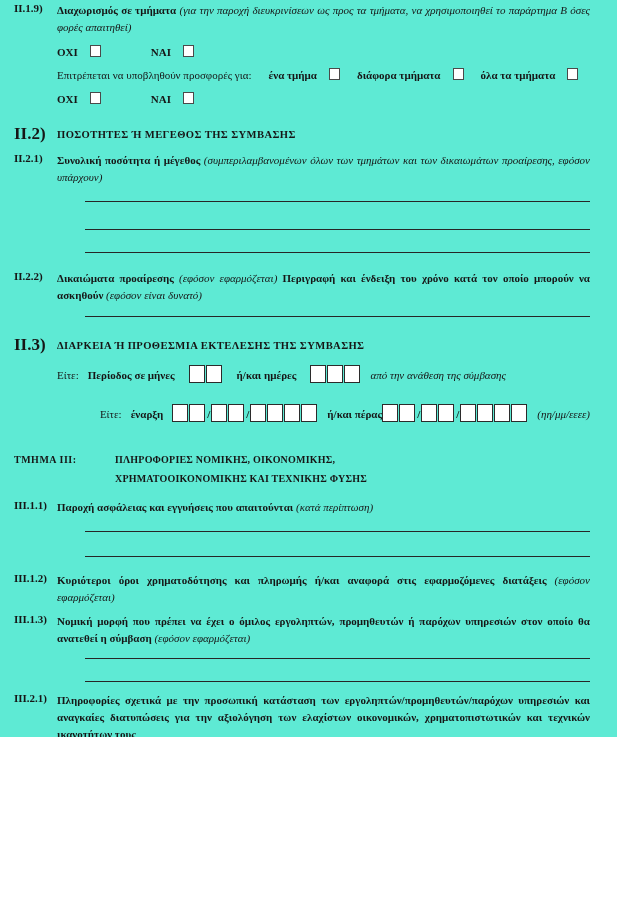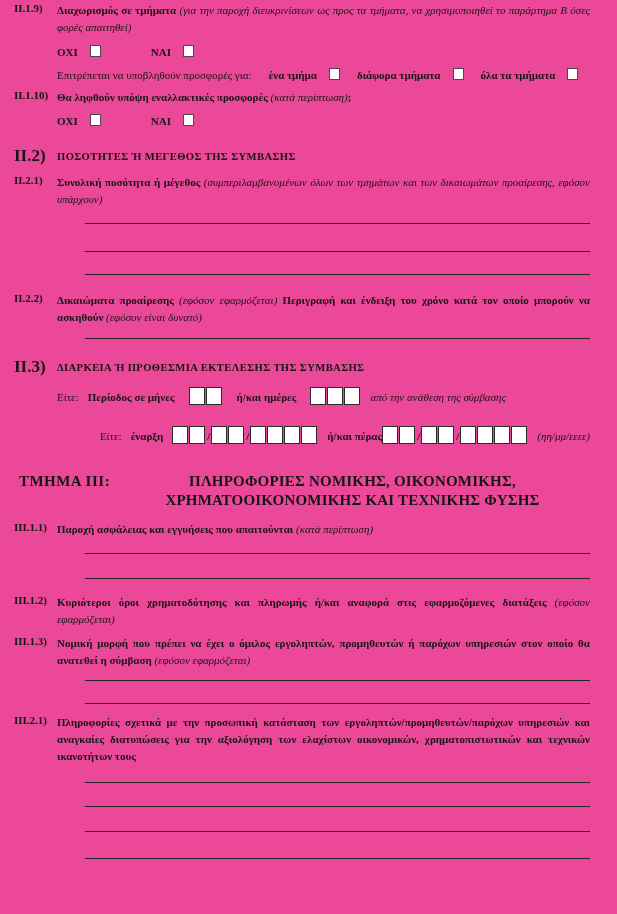--- a/index.html
+++ b/index.html
@@ -1,21 +1,21 @@
 <!DOCTYPE html>
 <html lang="el"><head>
 <meta charset="utf-8">
 <style>
   html,body{margin:0;padding:0;background:#ffffff;}
   .page{
     position:relative;
-    width:617px;height:914px;
+    width:617px;height:737px;
     box-sizing:border-box;
     padding:2px 27px 0 14px;
-    background:#ec4899;
+    background:#5eead4;
     color:#161616;
     font-family:"Liberation Serif","DejaVu Serif",serif;
     font-size:11px;
     overflow:hidden;
   }
   .row{display:flex;align-items:flex-start;}
   .num{
     width:43px;flex-shrink:0;
     font-weight:bold;
     white-space:nowrap;
@@ -55,21 +55,21 @@
     width:14px;height:16px;
     border:1.4px solid #2b2b2b;
     margin-right:1px;
     background:#fff;
   }
   .durline{line-height:24px;white-space:nowrap;}
   .slash{font-weight:bold;padding:0 1px;}
   .sp{display:inline-block;width:9px;}
   .sp-l{display:inline-block;width:14px;}
   
-  .tmima{display:flex;font-weight:bold;font-size:15px;line-height:19px;text-align:center;}
+  .tmima{display:flex;font-weight:bold;font-size:10px;line-height:19px;}
   .tmima-label{width:101px;flex-shrink:0;letter-spacing:0.5px;}
   .tmima-title{flex:1;letter-spacing:0.2px;}
   
   .mt0{margin-top:0;}   .mt4{margin-top:15px;text-align:right;}  .mt5{margin-top:5px;}
   .mt6{margin-top:6px;} .mt7{margin-top:7px;}  .mt8{margin-top:8px;}
   .mt9{margin-top:9px;} .mt10{margin-top:10px;}.mt11{margin-top:11px;}
   .mt12{margin-top:12px;}.mt15{margin-top:15px;}
   .mt17{margin-top:17px;}.mt18{margin-top:18px;}.mt20{margin-top:20px;}
   .mt22{margin-top:22px;}.mt23{margin-top:23px;}.mt24{margin-top:24px;}
   .mt26{margin-top:26px;}.mt27{margin-top:27px;}
@@ -93,26 +93,20 @@
     </div>
   </div>
 
   <div class="row mt6">
     <span class="num"></span>
     <div class="body">
       <span>Επιτρέπεται να υποβληθούν προσφορές για:</span><span class="b opt">ένα τμήμα</span><span class="cb"></span><span class="b opt">διάφορα τμήματα</span><span class="cb"></span><span class="b opt">όλα τα τμήματα</span><span class="cb"></span>
     </div>
   </div>
 
-  <div class="row mt5">
-    <span class="num">II.1.10)</span>
-    <div class="body">
-      <span class="b">Θα ληφθούν υπόψη εναλλακτικές προσφορές </span><span class="i">(κατά περίπτωση)</span><span class="b">;</span>
-    </div>
-  </div>
 
   <div class="row mt7">
     <span class="num"></span>
     <div class="body">
       <span class="b">ΟΧΙ</span><span class="cb"></span><span class="b cb-gap">ΝΑΙ</span><span class="cb"></span>
     </div>
   </div>
 
   <div class="row hdr mt18">
     <span class="num">II.2)</span>

